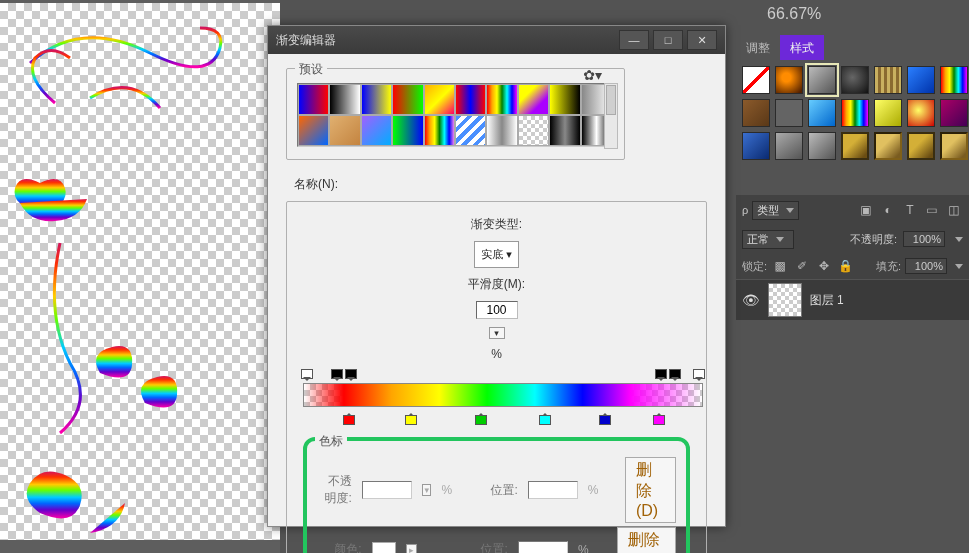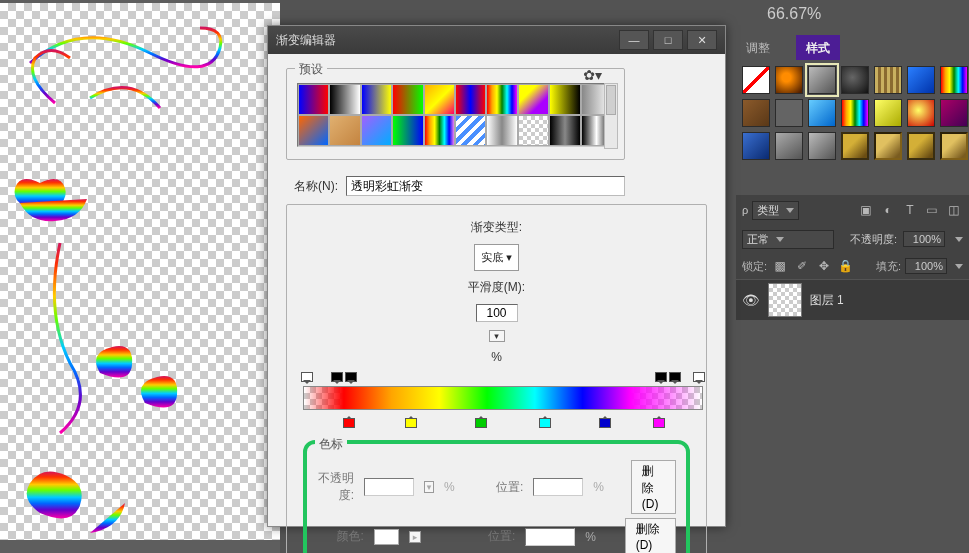--- a/index.html
+++ b/index.html
@@ -7,23 +7,23 @@
 
 
 .canvas-area { position: absolute; left: 0; top: 0; width: 280px; height: 553px; background: #5e5e5e; }
 .canvas { position: absolute; left: 0; top: 3px; width: 280px; height: 537px;
   background-image: linear-gradient(45deg,#ccc 25%,transparent 25%,transparent 75%,#ccc 75%),linear-gradient(45deg,#ccc 25%,transparent 25%,transparent 75%,#ccc 75%);
   background-color: #fff; background-size: 16px 16px; background-position: 0 0,8px 8px; }
 .art { position: absolute; inset: 0; }
 
 
 .rpanel { position: absolute; left: 736px; top: 0; right: 0; bottom: 0; background: #535353; }
-.rtabs { position: absolute; left: 0; top: 35px; height: 25px; display: flex; gap: 16px; font-size: 12px; color: #bbb; }
+.rtabs { position: absolute; left: 0; top: 35px; height: 25px; display: flex; gap: 0; font-size: 12px; color: #bbb; }
 .rtab { padding: 5px 10px 4px; background: #535353; }
-.rtab.active { background: #4c1d95; color: #eee; font-weight: bold; }
+.rtab.active { background: #6d28d9; color: #eee; }
 .zoom { position: absolute; left: 10px; top: 5px; font-size: 16px; color: #ccc; margin-left: 21px; }
 .tri { display: inline-block; border-left: 4px solid transparent; border-right: 4px solid transparent; border-top: 5px solid #aaa; margin-left: 4px; vertical-align: middle; }
 
 .styles-grid { position: absolute; left: 0; top: 60px; right: 0; height: 115px; background: #535353; padding: 6px; display: grid; grid-template-columns: repeat(7, 28px); grid-auto-rows: 28px; gap: 5px; }
 .swatch { width: 28px; height: 28px; border: 1px solid #2b2b2b; }
 .swatch.sel { outline: 2px solid #e8e8b8; outline-offset: 1px; }
 .sw-red-stripe { background: linear-gradient(135deg,#fff 45%,#f00 45%,#f00 55%,#fff 55%); }
 .sw-orange { background: radial-gradient(circle at 40% 40%,#ff8c00 20%,#552200 90%); }
 .sw-gray { background: linear-gradient(135deg,#bbb,#555); }
 .sw-dark { background: radial-gradient(circle at 40% 40%,#666,#111); }
@@ -114,21 +114,21 @@
 .cstop { position: absolute; bottom: 0; width: 10px; height: 12px; }
 .cstop::before { content:""; position:absolute; bottom:8px; left:2px; border-left:4px solid transparent; border-right:4px solid transparent; border-bottom:4px solid #555; }
 .cstop::after { content:""; position:absolute; bottom:0; left:0; width:10px; height:8px; background:var(--c,#f00); border:1px solid #555; }
 
 .stops-fieldset { border: 4px solid #22c55e; border-radius: 12px; margin-top: 12px; padding: 12px 10px; position: relative; }
 .stops-label { position: absolute; top: -8px; left: 8px; background: #f0f0f0; padding: 0 4px; font-size: 12px; color: #555; }
 .srow { display: flex; align-items: center; gap: 10px; margin: 4px 0; font-size: 12px; }
 .srow .lab { width: 65px; text-align: right; color: #777; }
 .ro-input { width: 50px; border: 1px inset #ccc; background: #fff; padding: 1px 3px; font-size: 12px; }
 .color-well { width: 34px; height: 16px; border: 1px solid #aaa; background: #fff; }
-.btn-sm { background: #f6f6f6; border: 1px solid #aaa; font-size: 12px; padding: 2px 10px; color: #000000; }
+.btn-sm { background: #f6f6f6; border: 1px solid #aaa; font-size: 16px; padding: 2px 10px; color: #a16207; }
 .disabled { color: #aaa; }
 </style>
 </head>
 <body>
 
 <div class="canvas-area">
   <div class="canvas">
     <svg class="art" viewBox="0 0 280 537">
       <defs>
         <linearGradient id="rb" x1="0" y1="0" x2="0" y2="1">
@@ -204,21 +204,21 @@
     <span class="sel-drop"><span>类型</span> <span class="tri"></span></span>
     <span style="flex:1"></span>
     <span class="icon-btn">▣</span>
     <span class="icon-btn">◐</span>
     <span class="icon-btn">T</span>
     <span class="icon-btn">▭</span>
     <span class="icon-btn">◫</span>
   </div>
 
   <div class="layer-bar2">
-    <span class="sel-drop" style="width:92px"><span>正常</span> <span class="tri"></span></span>
+    <span class="sel-drop" style="width:52px"><span>正常</span> <span class="tri"></span></span>
     <span style="flex:1"></span>
     <span>不透明度:</span>
     <span class="val-box">100%</span>
     <span class="tri"></span>
   </div>
 
   <div class="lock-row">
     <span>锁定:</span>
     <span class="icon-btn">▩</span>
     <span class="icon-btn">✐</span>
@@ -272,21 +272,20 @@
         <div class="preset p18"></div>
         <div class="preset p19"></div>
       </div>
       <div class="preset-scroll">
           <div class="sthumb"></div>
         </div>
     </div>
 
     <div class="name-row">
       <span>名称(N):</span>
-      <input class="name-input" value="透明彩虹渐变" style="">
     </div>
 
     <div class="grad-section">
       <div class="grow">
         <span>渐变类型:</span>
         <span class="sel-drop" style="background:#fff;border:1px solid #999;color:#222;padding:5px 6px"><span>实底</span> ▾</span>
       </div>
       <div class="grow">
         <span>平滑度(M):</span>
         <input class="mini-input" value="100" style="">

